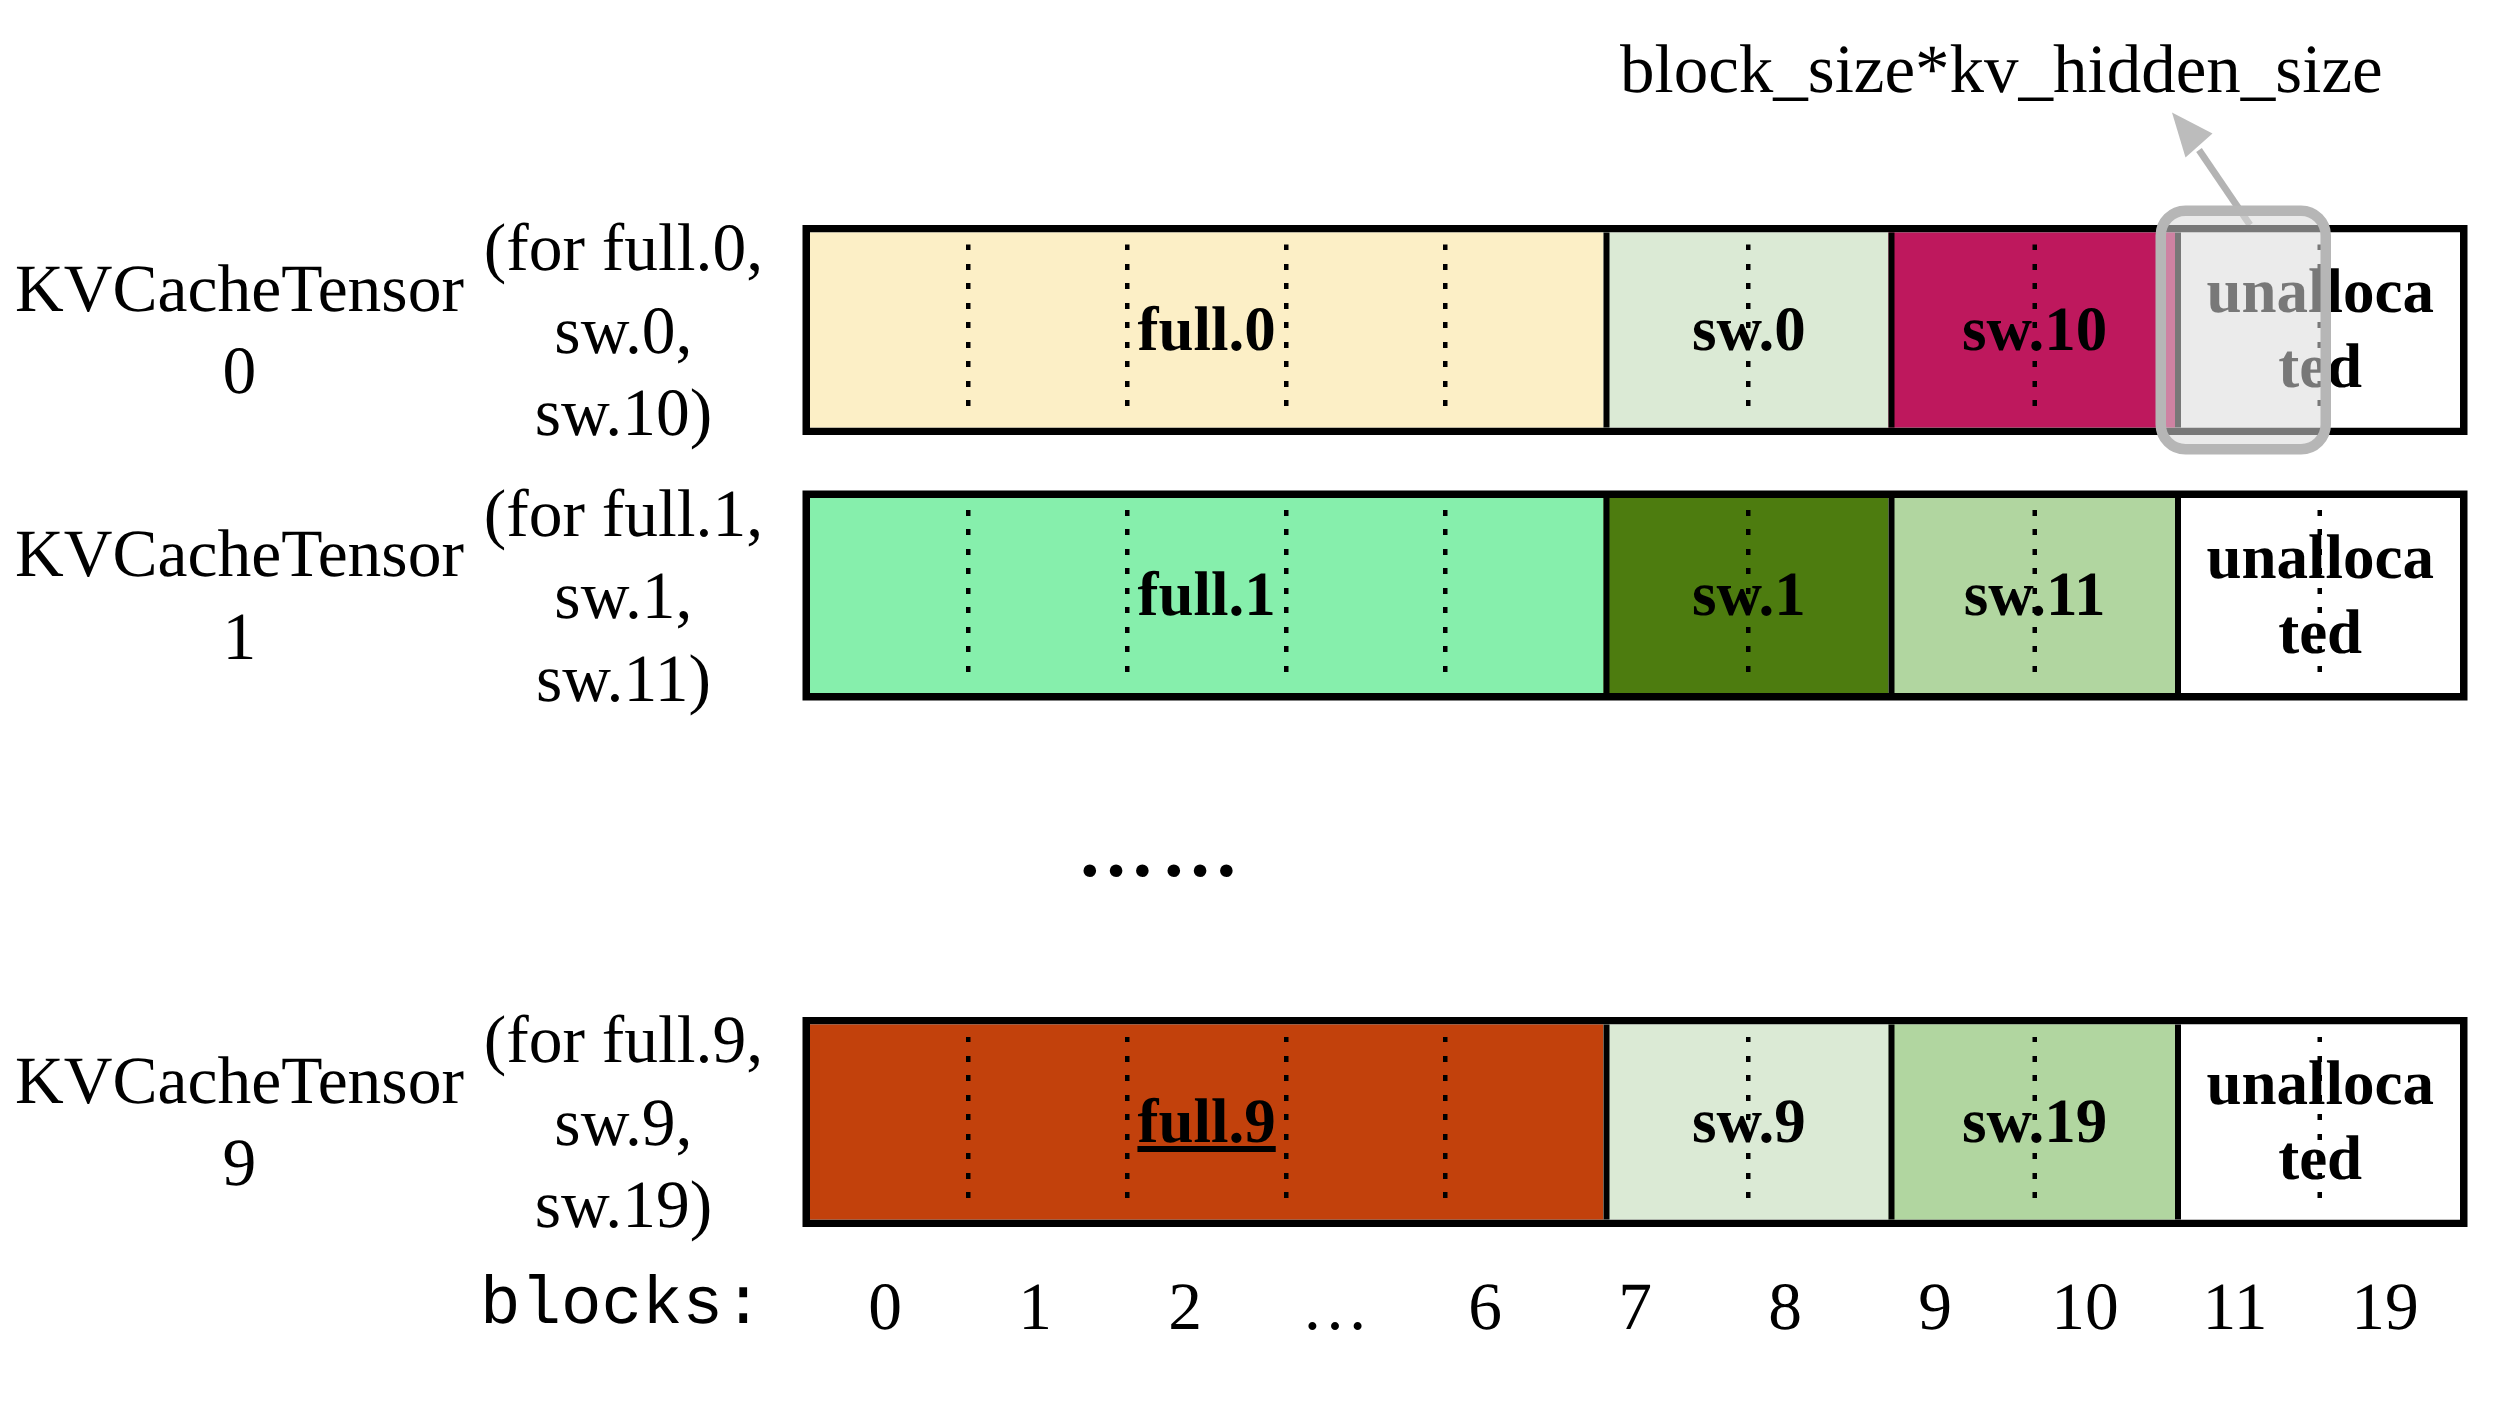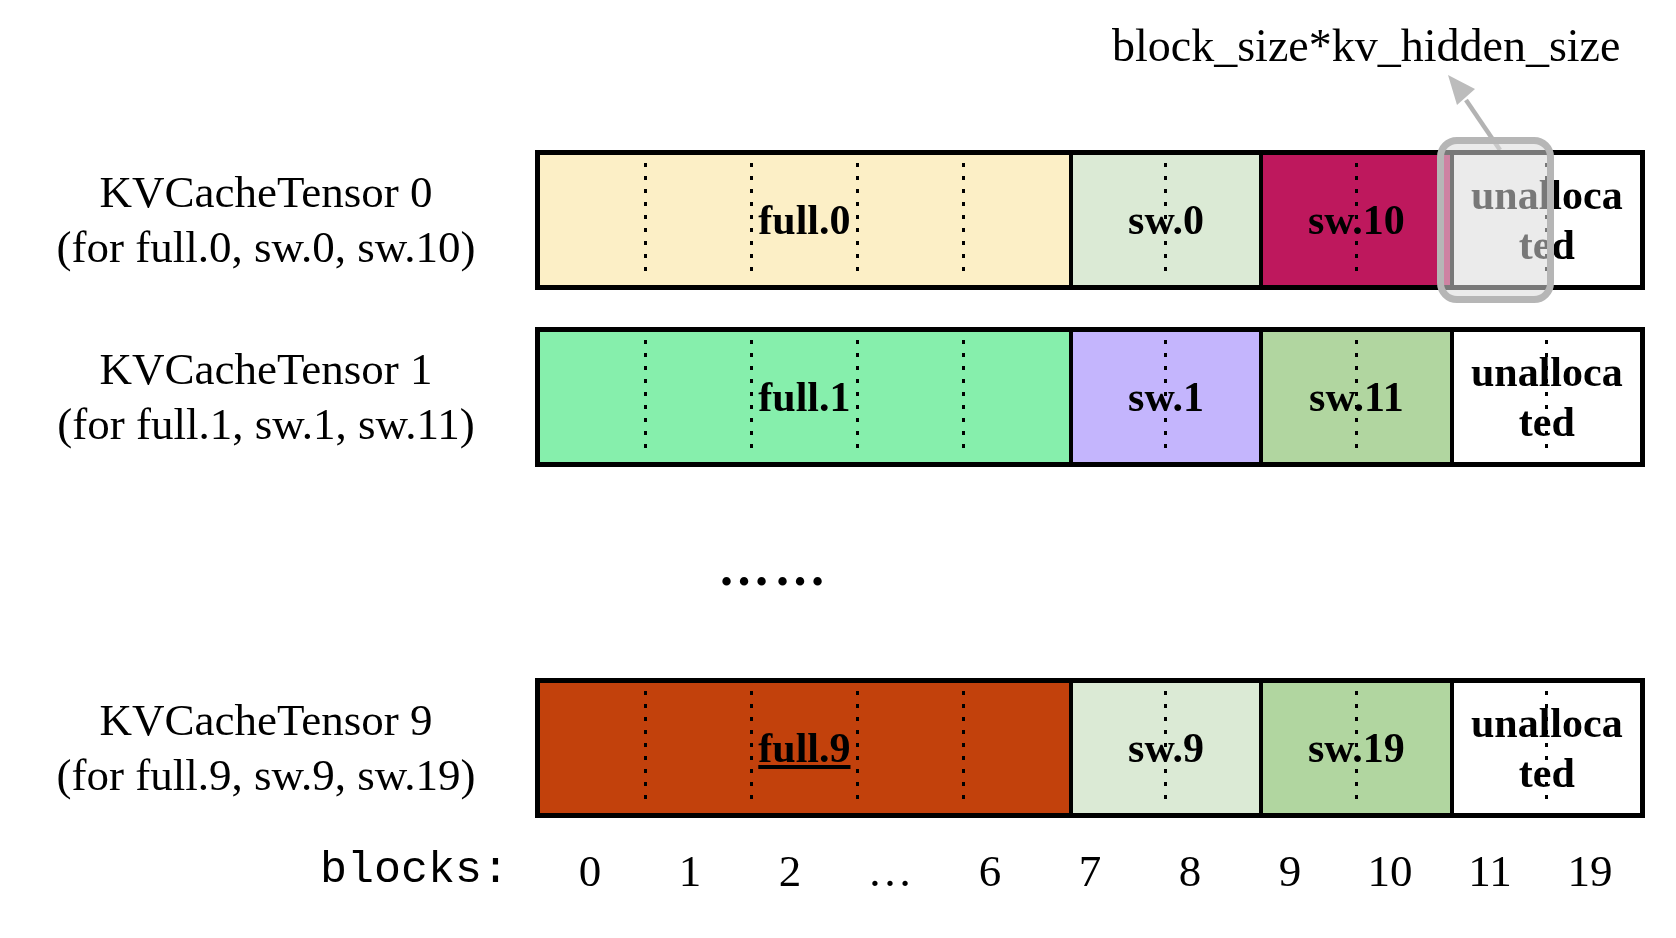--- a/index.html
+++ b/index.html
@@ -1,27 +1,27 @@
 <!DOCTYPE html>
 <html><head>
 <meta charset="utf-8">
 <style>
   html,body{margin:0;padding:0;background:#fff;}
   *{box-sizing:border-box;}
   .canvas{position:relative;width:1676px;height:938px;background:#fff;
           font-family:"Liberation Serif", serif;color:#000;overflow:hidden;}
 
   
-  .annotation{position:absolute;left:1112px;top:20px;font-size:46px;line-height:52px;white-space:nowrap;}
+  .annotation{position:absolute;left:1080px;top:20px;font-size:46px;line-height:52px;white-space:nowrap;}
   .arrow-svg{position:absolute;left:1400px;top:55px;width:170px;height:110px;}
 
   
   .bar-row{position:absolute;left:0;width:1676px;height:140px;}
   .row-label{position:absolute;left:10px;top:0;width:512px;height:140px;
-             display:flex;flex-direction:column;justify-content:center;align-items:center;
+             display:flex;flex-direction:row;justify-content:center;align-items:center;
              text-align:center;font-size:45px;line-height:55px;}
   .bar{position:absolute;left:535px;top:0;width:1110px;height:140px;
        border:5px solid #000;display:flex;background:#fff;}
   .seg{position:relative;height:100%;display:flex;align-items:center;justify-content:center;}
   .seg + .seg{border-left:4px solid #000;}
   .seg-full{width:556px;}
   .seg-sw,.seg-sw2,.seg-un{width:200px;}
   .seg-label{position:relative;z-index:2;font-weight:bold;font-size:42px;line-height:50px;
              text-align:center;white-space:pre-line;}
   
@@ -93,21 +93,21 @@
       <div>(for full.1, sw.1, sw.11)</div>
     </div>
     <div class="bar">
       <div class="seg seg-full" style="background-color: #86efac;">
         <i class="dl p1"></i>
           <i class="dl p2"></i>
           <i class="dl p3"></i>
           <i class="dl p4"></i>
         <span class="seg-label">full.1</span>
       </div>
-      <div class="seg seg-sw" style="background-color: #c4b5fd;">
+      <div class="seg seg-sw" style="background-color: #4d7c0f;">
         <i class="dl"></i>
         <span class="seg-label">sw.1</span>
       </div>
       <div class="seg seg-sw2" style="background-color: rgb(177, 214, 160);">
         <i class="dl"></i>
         <span class="seg-label">sw.11</span>
       </div>
       <div class="seg seg-un" style="background-color: rgb(255, 255, 255);">
         <i class="dl"></i>
         <span class="seg-label">unalloca

